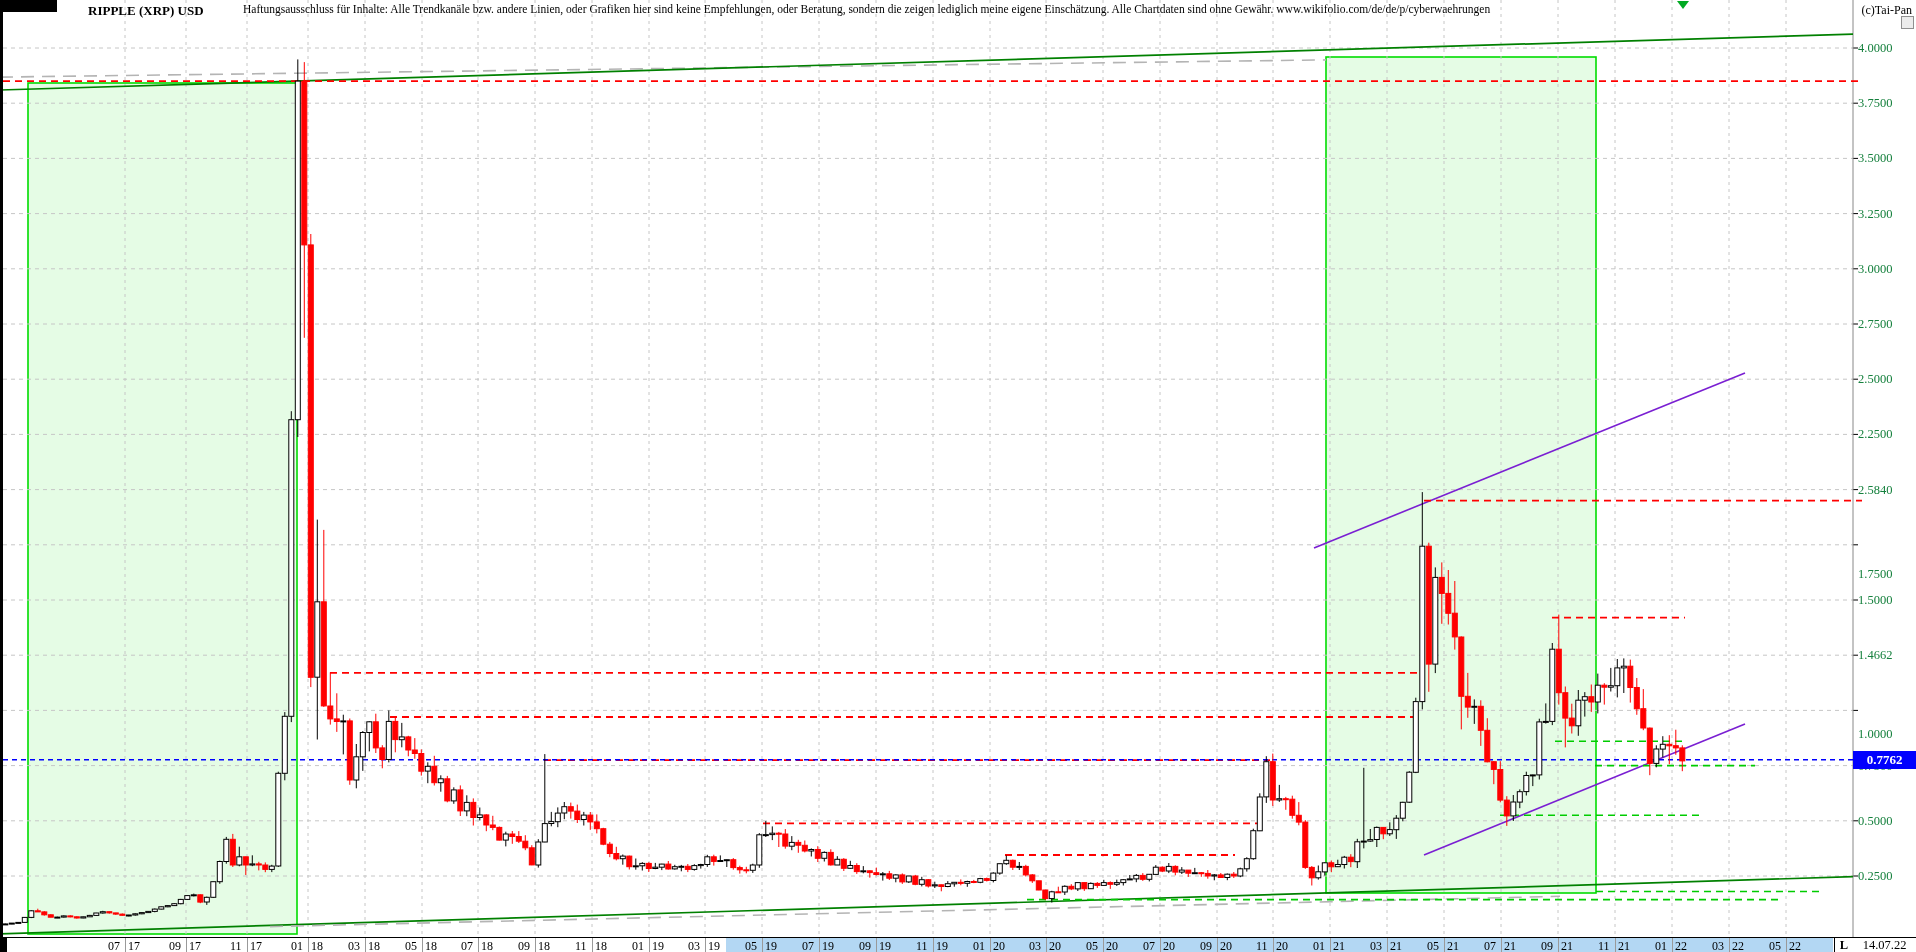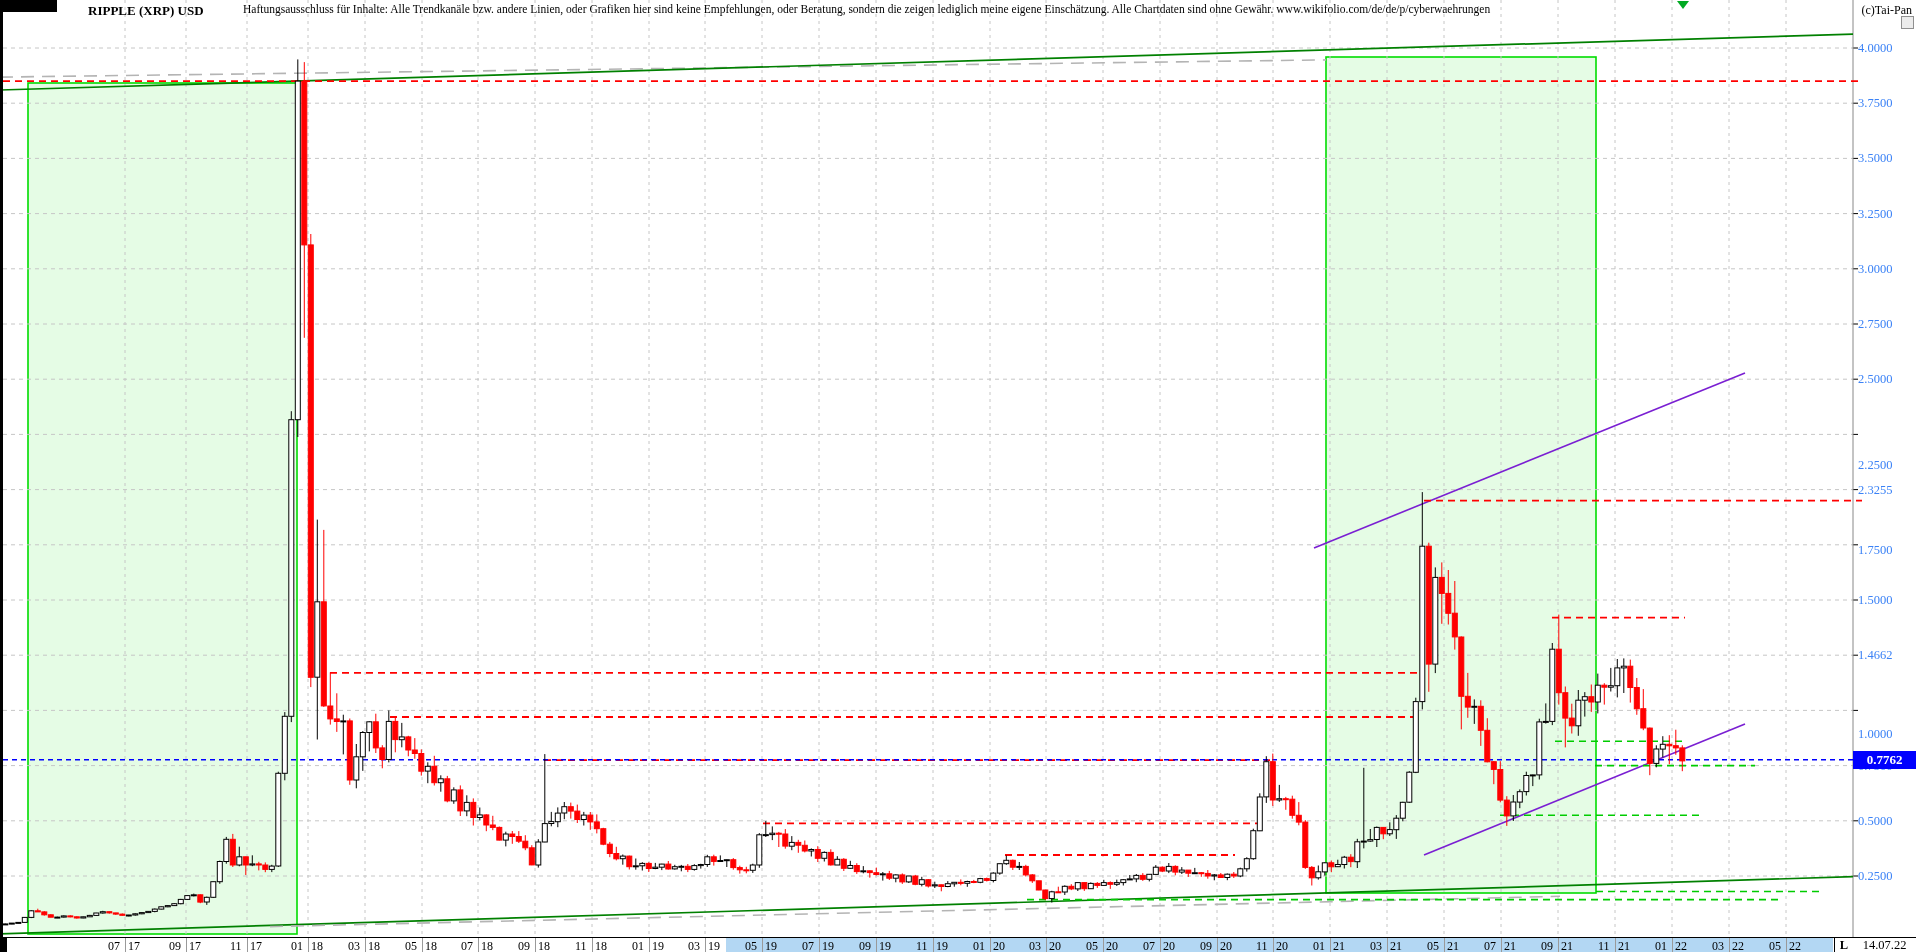--- a/index.html
+++ b/index.html
@@ -6,21 +6,21 @@
   #stage{position:relative;width:1916px;height:952px;background:#fff;overflow:hidden;
          font-family:Liberation Serif, serif;}
   #plot-svg{position:absolute;left:0;top:0;}
   .hdr{position:absolute;top:3px;white-space:nowrap;color:#000;}
   #title{left:88px;font-size:13px;font-weight:bold;}
   #disclaimer{left:243px;font-size:11.5px;}
   #copyright{right:4px;font-size:12px;}
   #corner-box-tl{position:absolute;left:0;top:0;width:57px;height:12px;background:#000;}
   #left-border{position:absolute;left:0;top:0;width:3px;height:952px;background:#000;}
   #widget-box{position:absolute;left:1901px;top:16px;width:11px;height:11px;background:#ececec;border:1px solid #909090;}
-  .ylab{position:absolute;left:1858px;font-size:12.5px;color:#3b82f6;white-space:nowrap;}
+  .ylab{position:absolute;left:1858px;font-size:12.5px;color:#15803d;white-space:nowrap;}
   #price-badge{position:absolute;left:1853px;top:751px;width:63px;height:18px;background:#0000fe;color:#fff;
                font-size:13px;font-weight:bold;text-align:center;line-height:18px;}
   #xaxis{position:absolute;left:0;top:937px;width:1916px;height:15px;background:#fff;
          border-top:1px solid #000;border-bottom:1px solid #000;}
   #xaxis-blue{position:absolute;left:726px;top:0;width:1107px;height:15px;background:#b3d7f3;}
   .xm,.xy{position:absolute;top:1px;font-size:12px;color:#000;}
   .xtick{position:absolute;top:0;width:1px;height:15px;background:#9a9a9a;}
   #lcell{position:absolute;left:1834px;top:0;width:18px;height:15px;border-left:1px solid #000;border-right:1px solid #000;
          text-align:center;font-size:12.5px;font-weight:bold;line-height:15px;background:#fff;}
   #datecell{position:absolute;left:1853px;top:0;width:63px;height:15px;text-align:center;font-size:12.5px;line-height:15px;background:#fff;}
@@ -646,23 +646,23 @@
   <div id="widget-box"></div>
 
   <div id="ylabels">
       <div class="ylab" style="top: 41px;">4.0000</div>
       <div class="ylab" style="top: 96.2px;">3.7500</div>
       <div class="ylab" style="top: 151.4px;">3.5000</div>
       <div class="ylab" style="top: 206.6px;">3.2500</div>
       <div class="ylab" style="top: 261.8px;">3.0000</div>
       <div class="ylab" style="top: 317px;">2.7500</div>
       <div class="ylab" style="top: 372.2px;">2.5000</div>
-      <div class="ylab" style="top: 427.4px; margin-top: 31px;">2.2500</div>
-      <div class="ylab" style="top: 482.6px;">2.3255</div>
-      <div class="ylab" style="top: 543px;">1.7500</div>
+      <div class="ylab" style="top: 427.4px;">2.2500</div>
+      <div class="ylab" style="top: 482.6px;">2.5840</div>
+      <div class="ylab" style="top: 567px;">1.7500</div>
       <div class="ylab" style="top: 593px;">1.5000</div>
       <div class="ylab" style="top: 648.2px;">1.4662</div>
       <div class="ylab" style="top: 727px;">1.0000</div>
       <div class="ylab" style="top: 758.6px;">0.7500</div>
       <div class="ylab" style="top: 813.8px;">0.5000</div>
       <div class="ylab" style="top: 869px;">0.2500</div>
     </div>
   <div id="price-badge">0.7762</div>
 
   <div id="xaxis">

